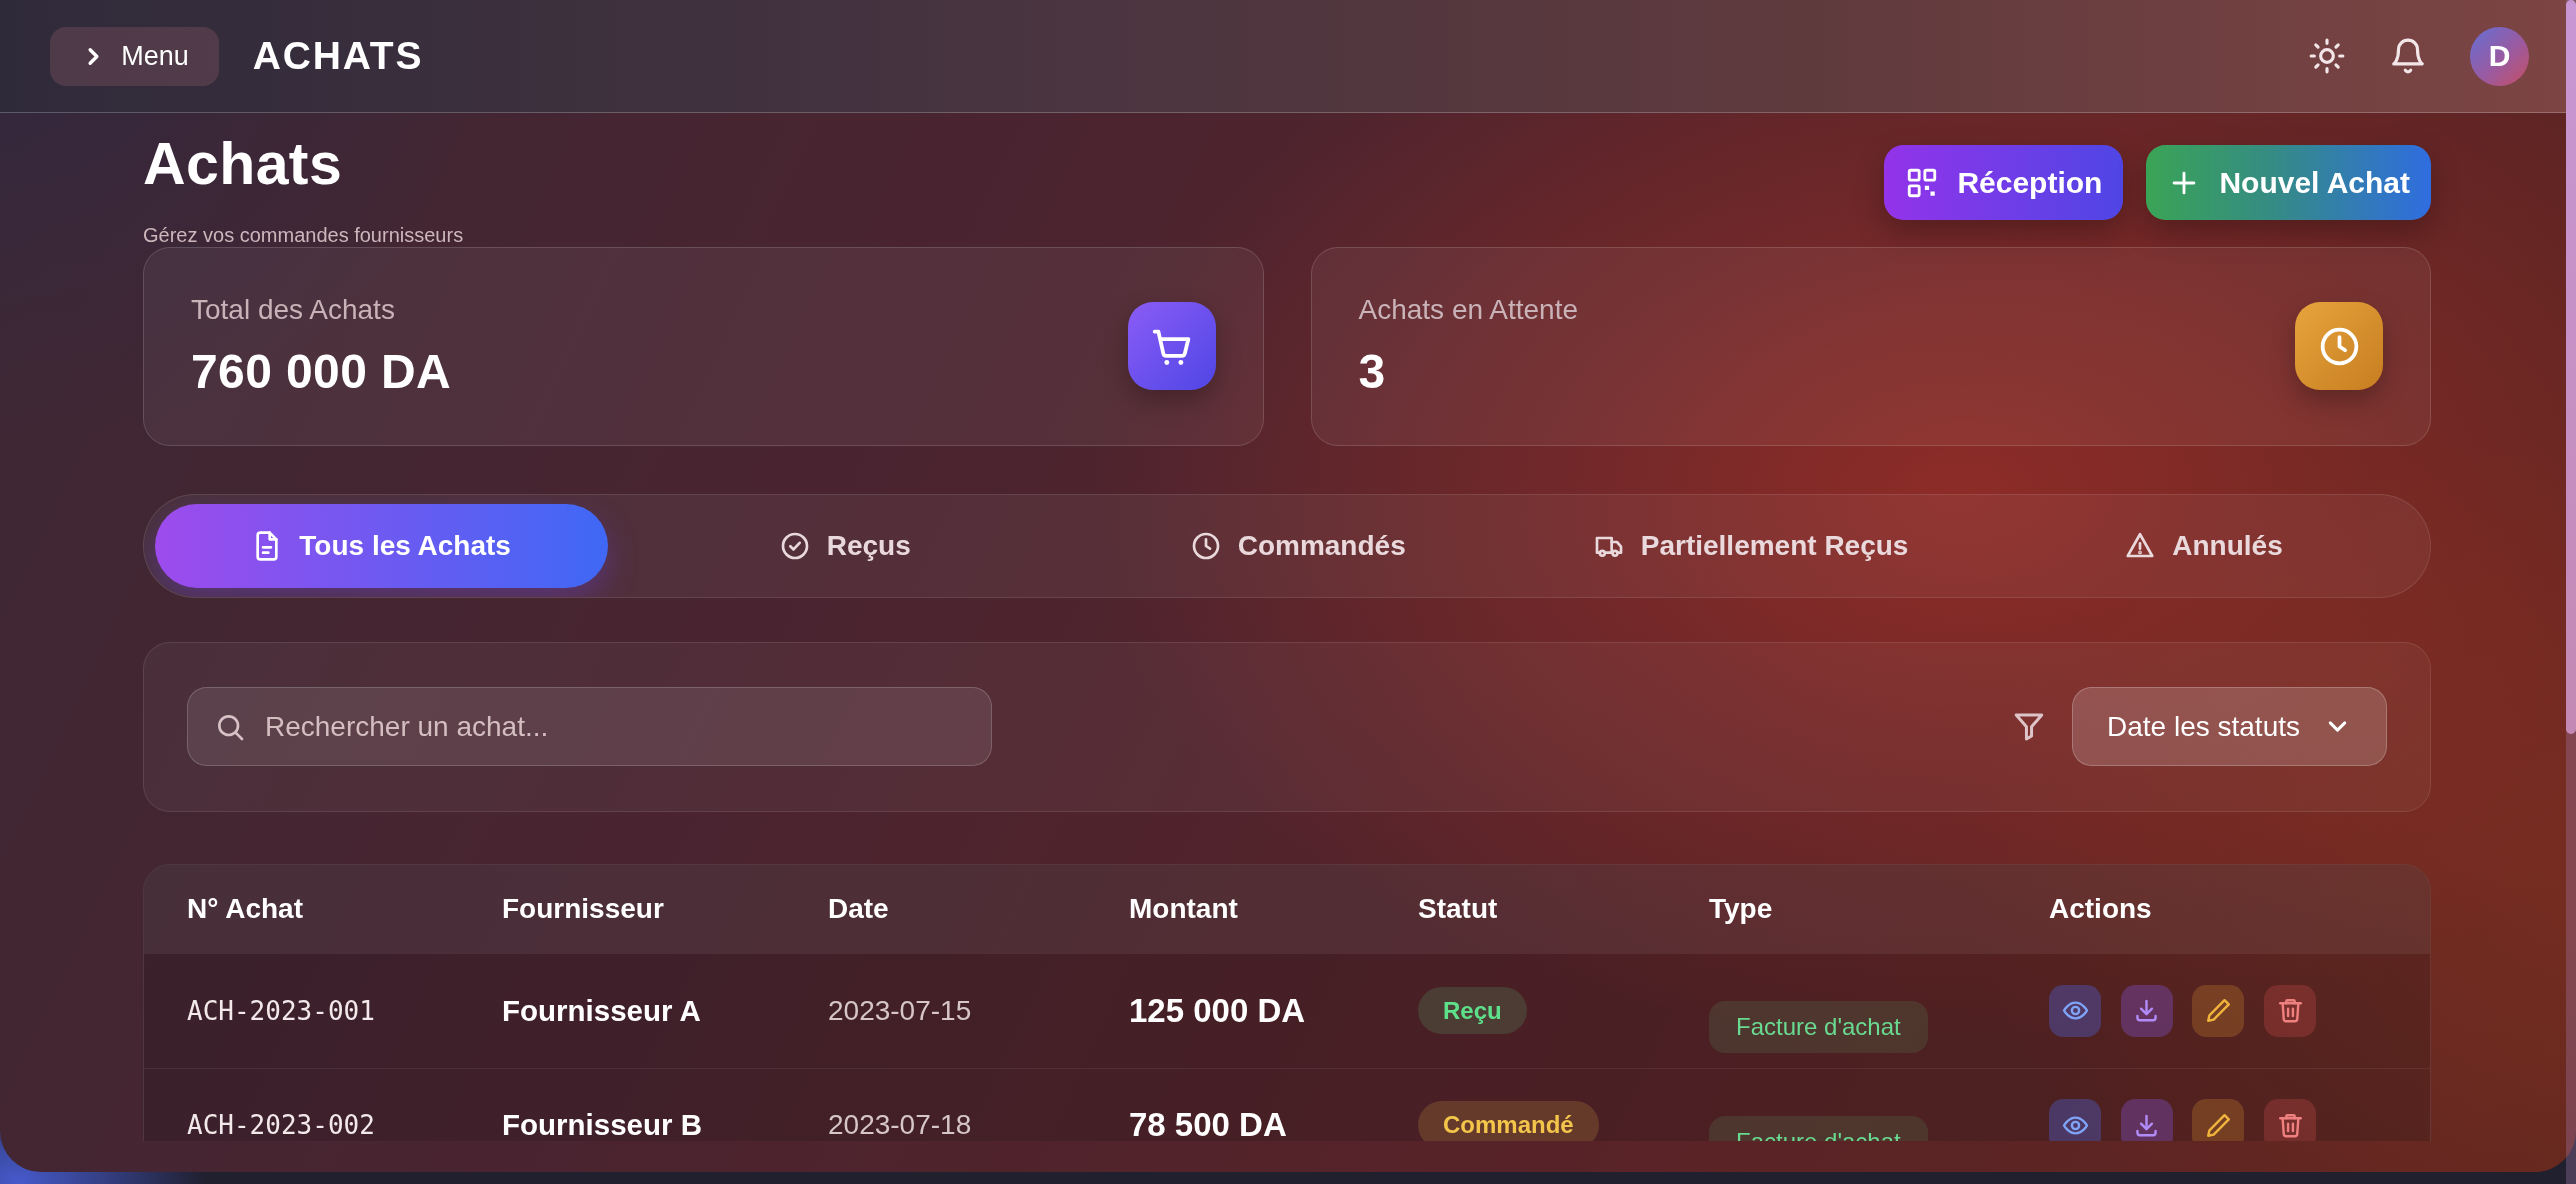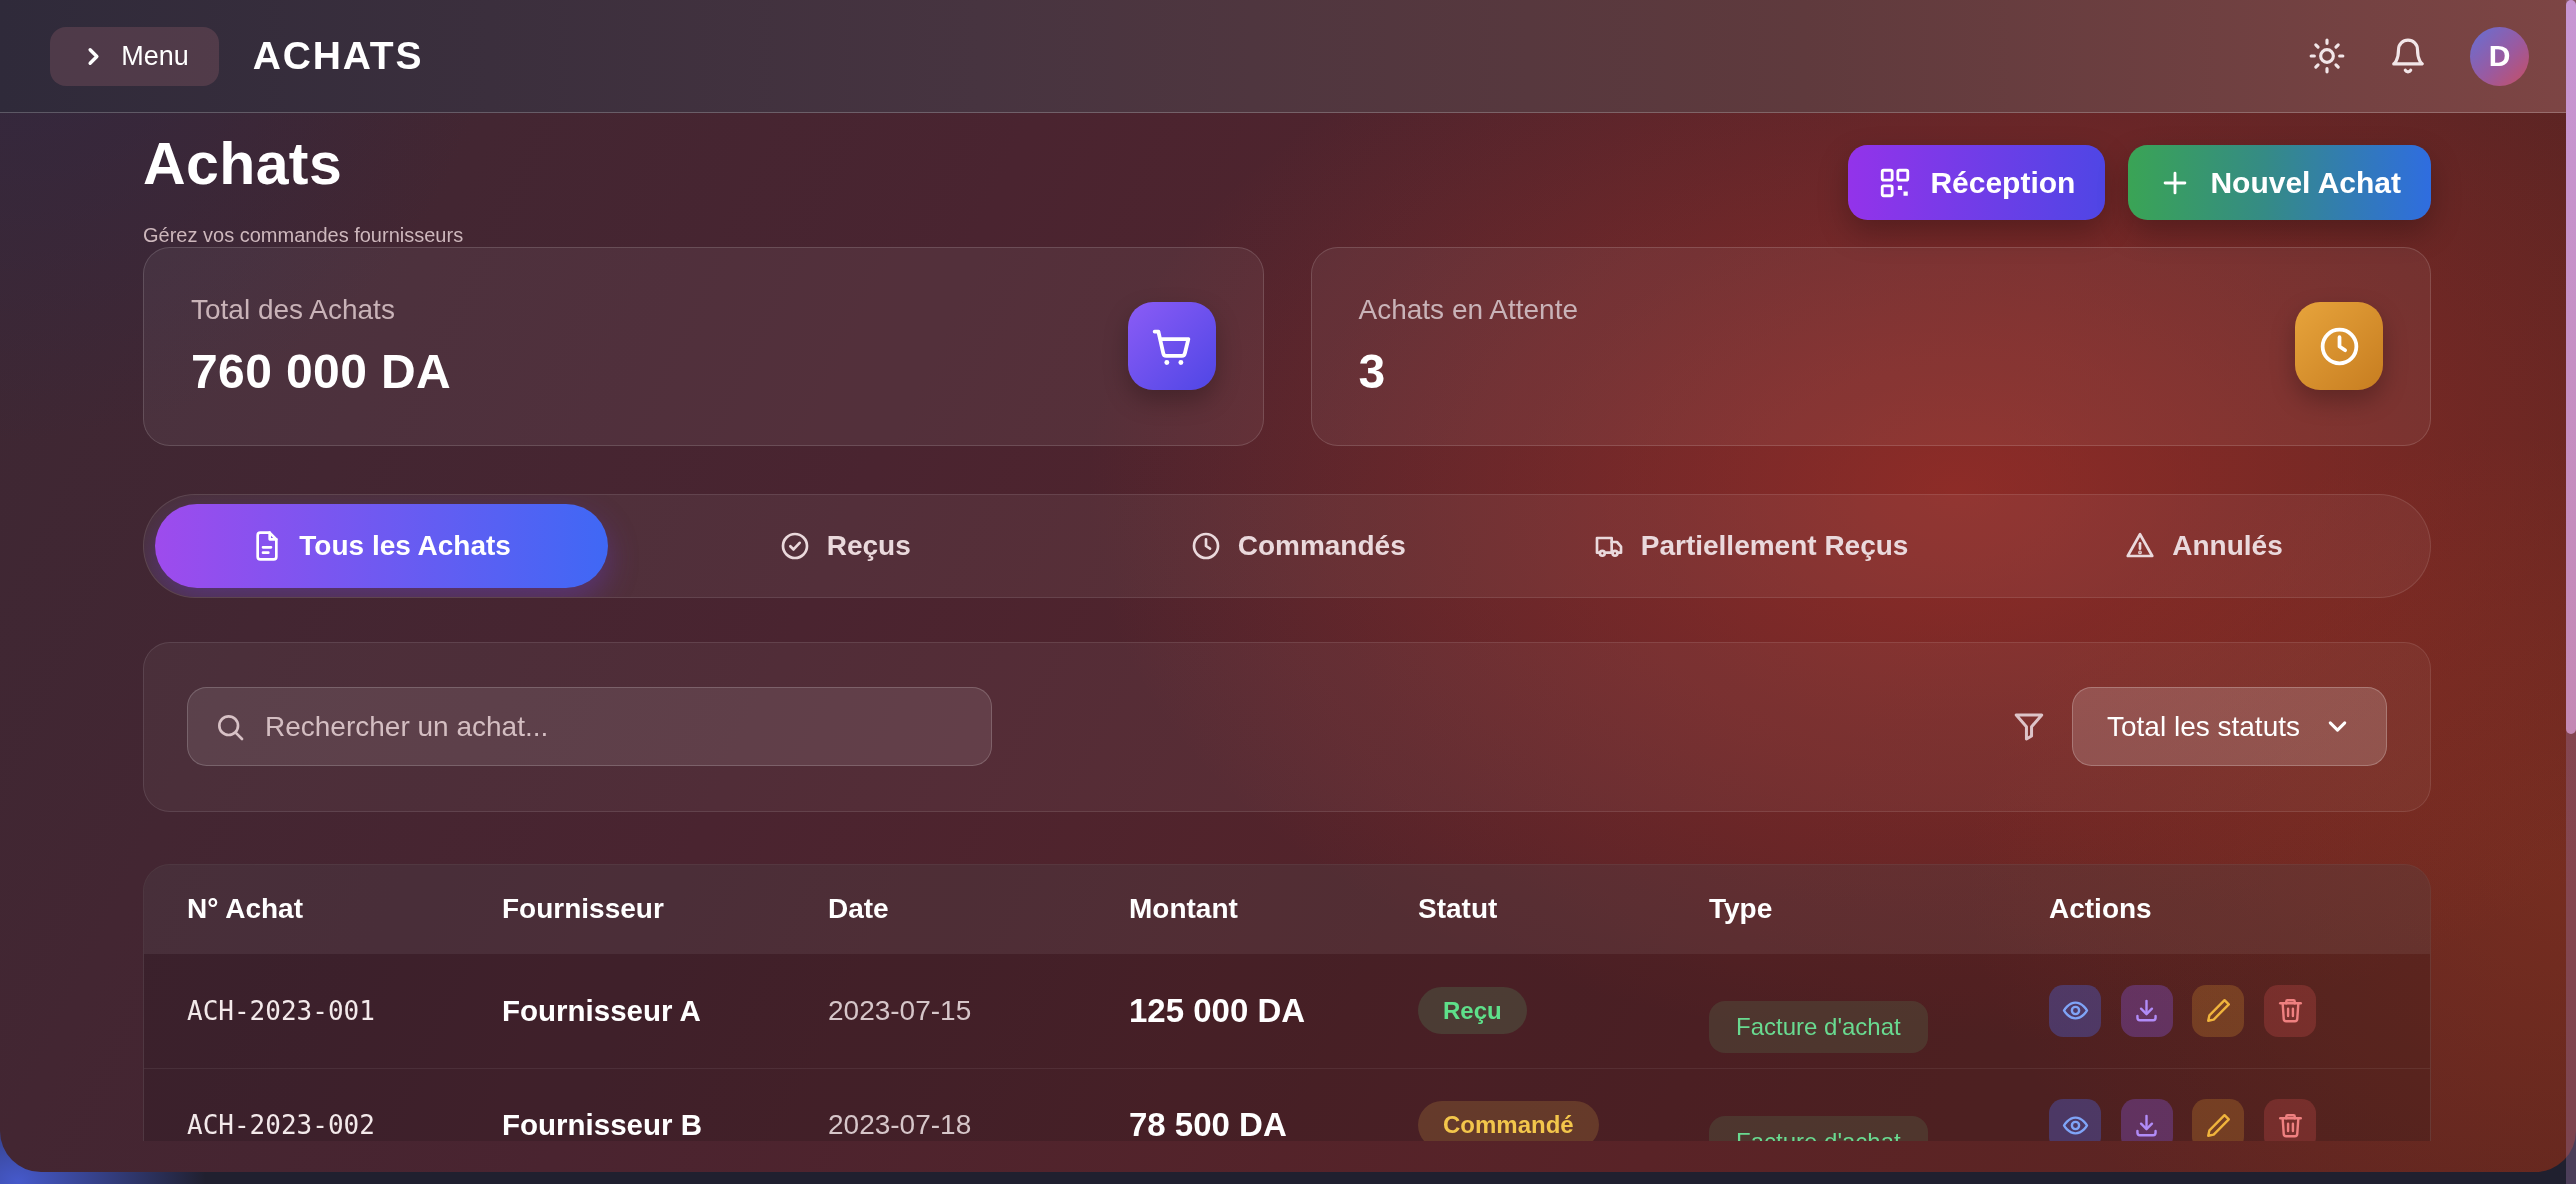--- a/index.html
+++ b/index.html
@@ -48,21 +48,21 @@
 
   
   .content{ padding:21.5px 145px 0 143px; }
 
   .page-head{ display:flex; justify-content:space-between; align-items:flex-start; }
   .page-title{ font-size:59px; font-weight:bold; line-height:1.0; letter-spacing:0.4px; }
   .page-subtitle{ margin-top:30px; font-size:20px; color:#cdb7bc; }
   .head-actions{ display:flex; gap:23px; margin-top:10.7px; }
   .btn{
     display:flex; align-items:center; gap:18px; border:none; cursor:pointer;
-    height:75px; border-radius:19.7px; padding:0 30px; color:#fff;
+    height:75px; border-radius:19.7px; padding:0 21px; color:#fff;
     font-size:30px; font-weight:bold; font-family:inherit;
     box-shadow:0 12.5px 30px rgba(0,0,0,0.25);
   }
   .btn svg{ width:34px; height:34px; }
   .btn-reception{ background:linear-gradient(90deg,#9333ea,#4f46e5); }
   .btn-new{ background:linear-gradient(90deg,#3aa455 0%, #358b85 45%, #2f6de0 100%); }
 
   
   .stats{ display:flex; gap:47px; }
   .stat-card{
@@ -311,21 +311,21 @@
           </svg>
         <input class="search-input" type="text" placeholder="Rechercher un achat..." style="">
       </div>
       <div class="filter-right">
         <span class="funnel">
           <svg viewBox="0 0 24 24" fill="none" stroke="currentColor" stroke-width="2" stroke-linecap="round" stroke-linejoin="round">
               <path d="M3.5 4h17l-6.8 7.8V18l-3.4 2v-8.2L3.5 4z"></path>
             </svg>
         </span>
         <div class="select-pill">
-          <span>Total les statuts</span>
+          <span>Date les statuts</span>
           <svg viewBox="0 0 24 24" fill="none" stroke="currentColor" stroke-width="2.5" stroke-linecap="round" stroke-linejoin="round">
               <path d="M6 9l6 6 6-6"></path>
             </svg>
         </div>
       </div>
     </section>
 
     <section class="table-card">
       <div class="trow thead">
         <div>N° Achat</div>

